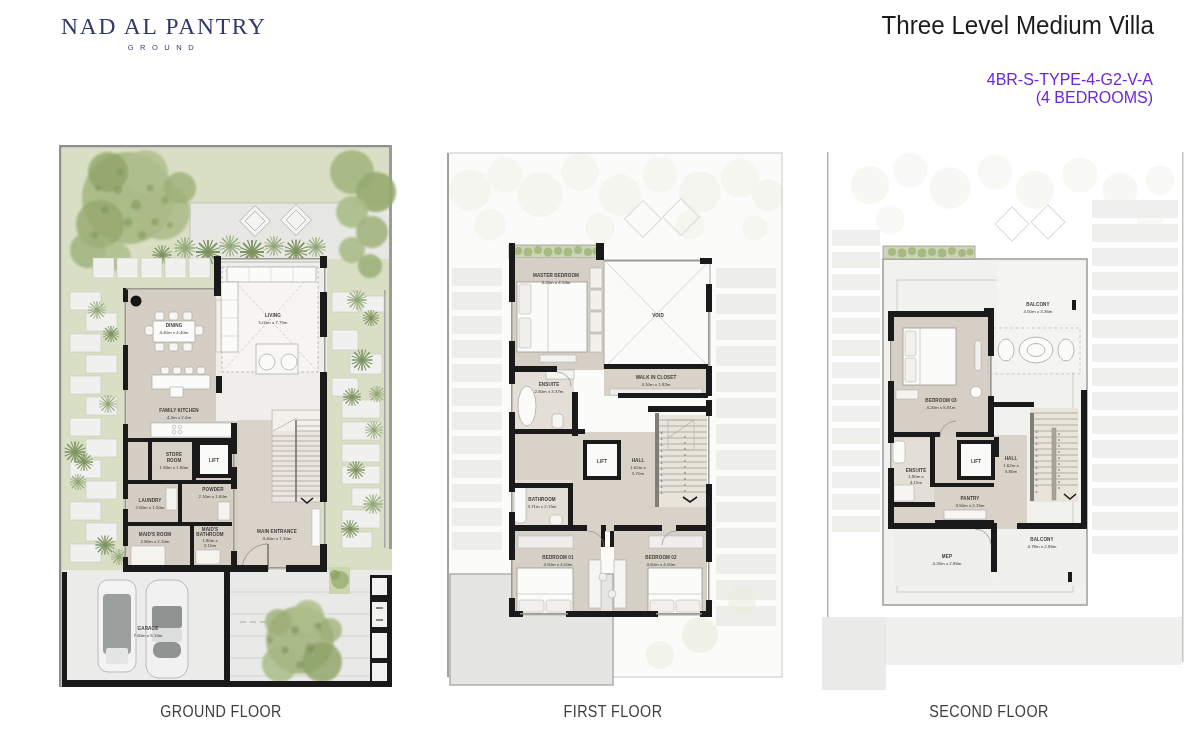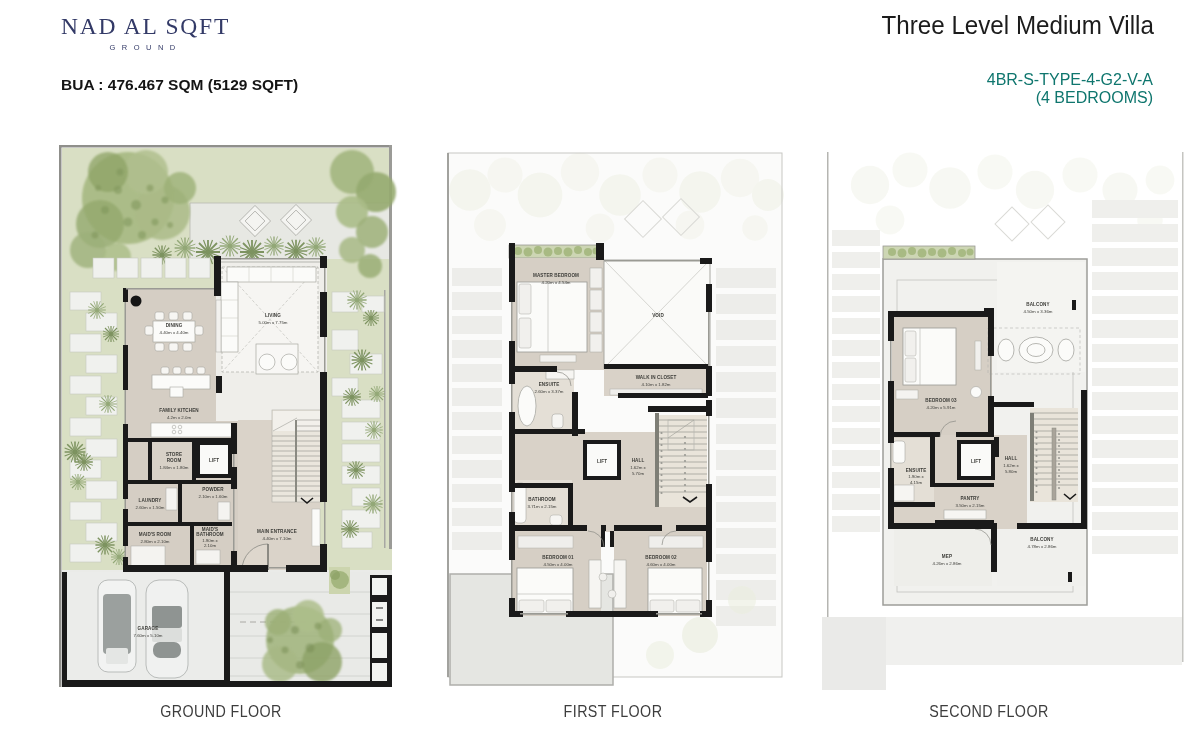--- a/index.html
+++ b/index.html
@@ -7,29 +7,28 @@
 .abs{position:absolute;}
 svg text{font-family:"Liberation Sans",sans-serif;fill:#3c3c38;}
 .rm{font-size:4.6px;font-weight:bold;letter-spacing:.1px;}
 .dm{font-size:4.4px;}
 </style>
 </head>
 <body>
 <div id="page">
 
 <div class="abs" style="left:61px;top:15px;color:#333a67;">
-  <div style="font-family:'Liberation Serif',serif;font-size:23.5px;letter-spacing:1.8px;line-height:1;">NAD AL SQFT</div>
+  <div style="font-family:'Liberation Serif',serif;font-size:23.5px;letter-spacing:1.8px;line-height:1;">NAD AL PANTRY</div>
   <div style="font-size:7.5px;letter-spacing:6.5px;text-align:center;margin-top:4px;">GROUND</div>
 </div>
 
-<div class="abs" style="left:61px;top:76px;font-size:15.5px;font-weight:bold;color:#141414;">BUA : 476.467 SQM (5129 SQFT)</div>
 
 <div class="abs" style="right:46px;top:10px;font-size:26px;color:#1c1c1c;transform:scaleX(.93);transform-origin:right;">Three Level Medium Villa</div>
 
-<div class="abs" style="right:47px;top:71px;font-size:16px;color:#0f766e;text-align:right;line-height:1.15;">4BR-S-TYPE-4-G2-V-A<br>(4 BEDROOMS)</div>
+<div class="abs" style="right:47px;top:71px;font-size:16px;color:#6d28d9;text-align:right;line-height:1.15;">4BR-S-TYPE-4-G2-V-A<br>(4 BEDROOMS)</div>
 
 <div class="abs" style="left:221px;top:702px;transform:translateX(-50%) scaleX(.84);font-size:17px;letter-spacing:.5px;color:#3d3d3d;">GROUND FLOOR</div>
 
 <div class="abs" style="left:613px;top:702px;transform:translateX(-50%) scaleX(.84);font-size:17px;letter-spacing:.5px;color:#3d3d3d;">FIRST FLOOR</div>
 
 <div class="abs" style="left:989px;top:702px;transform:translateX(-50%) scaleX(.84);font-size:17px;letter-spacing:.5px;color:#3d3d3d;">SECOND FLOOR</div>
 
 <svg class="abs" style="left:0;top:0;" width="1200" height="732" viewBox="0 0 1200 732">
 <defs>
 <filter id="soft" x="-30%" y="-30%" width="160%" height="160%">

